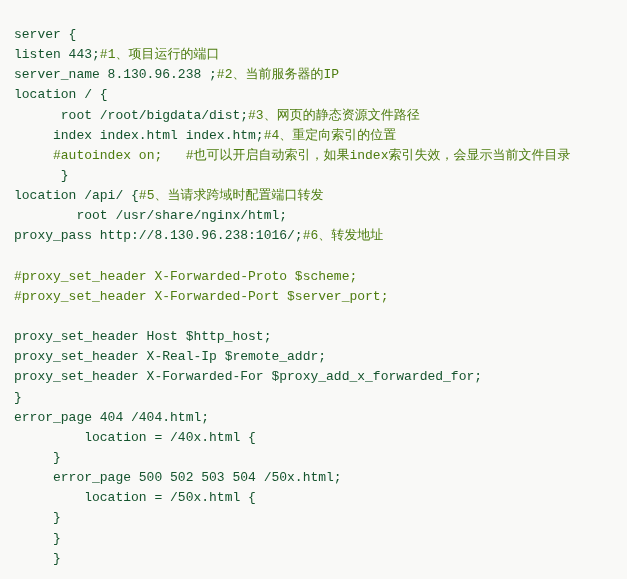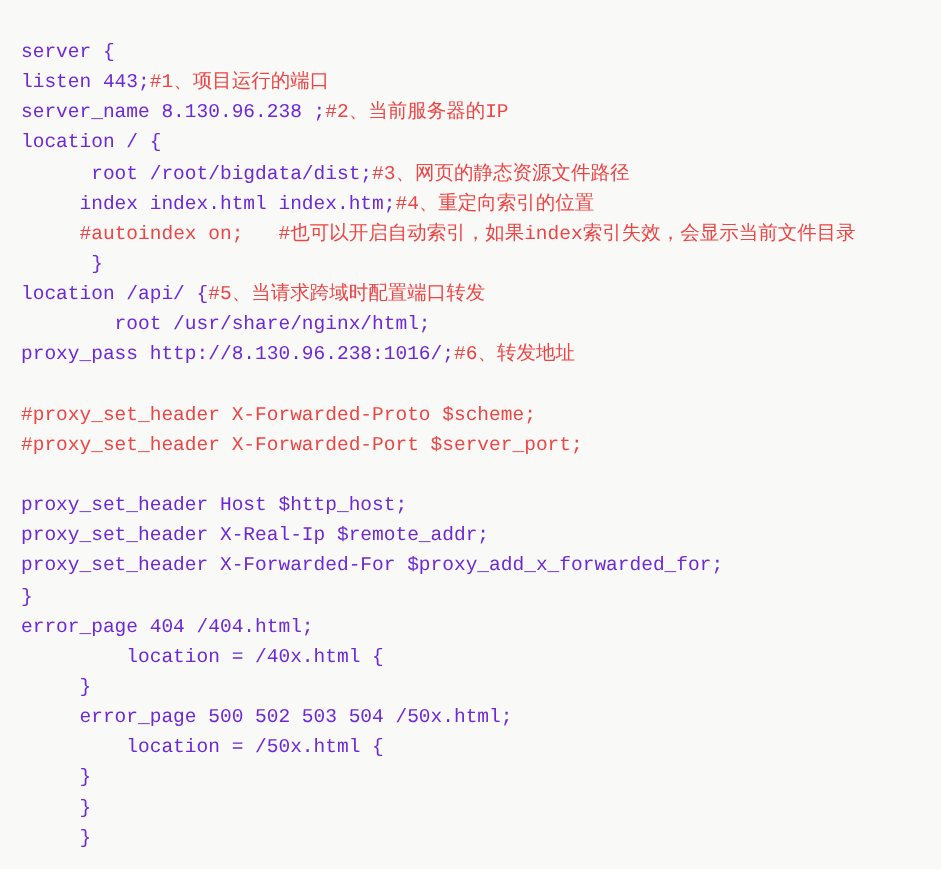--- a/index.html
+++ b/index.html
@@ -12,19 +12,19 @@
   }
   .code-block {
     box-sizing: border-box;
     padding: 12px 14px;
     font-family: Consolas, "Courier New", monospace;
     font-size: 13px;
     line-height: 1.55;
     color: #555;
     white-space: pre;
   }
-  .tok { color: #6d28d9; }          
-  .cmt { color: #ef4444; }       
+  .tok { color: #14532d; }          
+  .cmt { color: #4d7c0f; }       
 </style>
 </head>
 <body>
 
 <pre class="code-block" id="code"><div><span class="tok">server {</span></div><div><span class="tok">listen 443;</span><span class="cmt">#1、项目运行的端口</span></div><div><span class="tok">server_name 8.130.96.238 ;</span><span class="cmt">#2、当前服务器的IP</span></div><div><span class="tok">location / {</span></div><div><span class="tok">      root /root/bigdata/dist;</span><span class="cmt">#3、网页的静态资源文件路径</span></div><div><span class="tok">     index index.html index.htm;</span><span class="cmt">#4、重定向索引的位置</span></div><div><span class="tok">     </span><span class="cmt">#autoindex on;   #也可以开启自动索引，如果index索引失效，会显示当前文件目录</span></div><div><span class="tok">      }</span></div><div><span class="tok">location /api/ {</span><span class="cmt">#5、当请求跨域时配置端口转发</span></div><div><span class="tok">        root /usr/share/nginx/html;</span></div><div><span class="tok">proxy_pass http://8.130.96.238:1016/;</span><span class="cmt">#6、转发地址</span></div><div>&nbsp;</div><div><span class="cmt">#proxy_set_header X-Forwarded-Proto $scheme;</span></div><div><span class="cmt">#proxy_set_header X-Forwarded-Port $server_port;</span></div><div>&nbsp;</div><div><span class="tok">proxy_set_header Host $http_host;</span></div><div><span class="tok">proxy_set_header X-Real-Ip $remote_addr;</span></div><div><span class="tok">proxy_set_header X-Forwarded-For $proxy_add_x_forwarded_for;</span></div><div><span class="tok">}</span></div><div><span class="tok">error_page 404 /404.html;</span></div><div><span class="tok">         location = /40x.html {</span></div><div><span class="tok">     }</span></div><div><span class="tok">     error_page 500 502 503 504 /50x.html;</span></div><div><span class="tok">         location = /50x.html {</span></div><div><span class="tok">     }</span></div><div><span class="tok">     }</span></div><div><span class="tok">     }</span></div></pre>
 
 </body></html>

